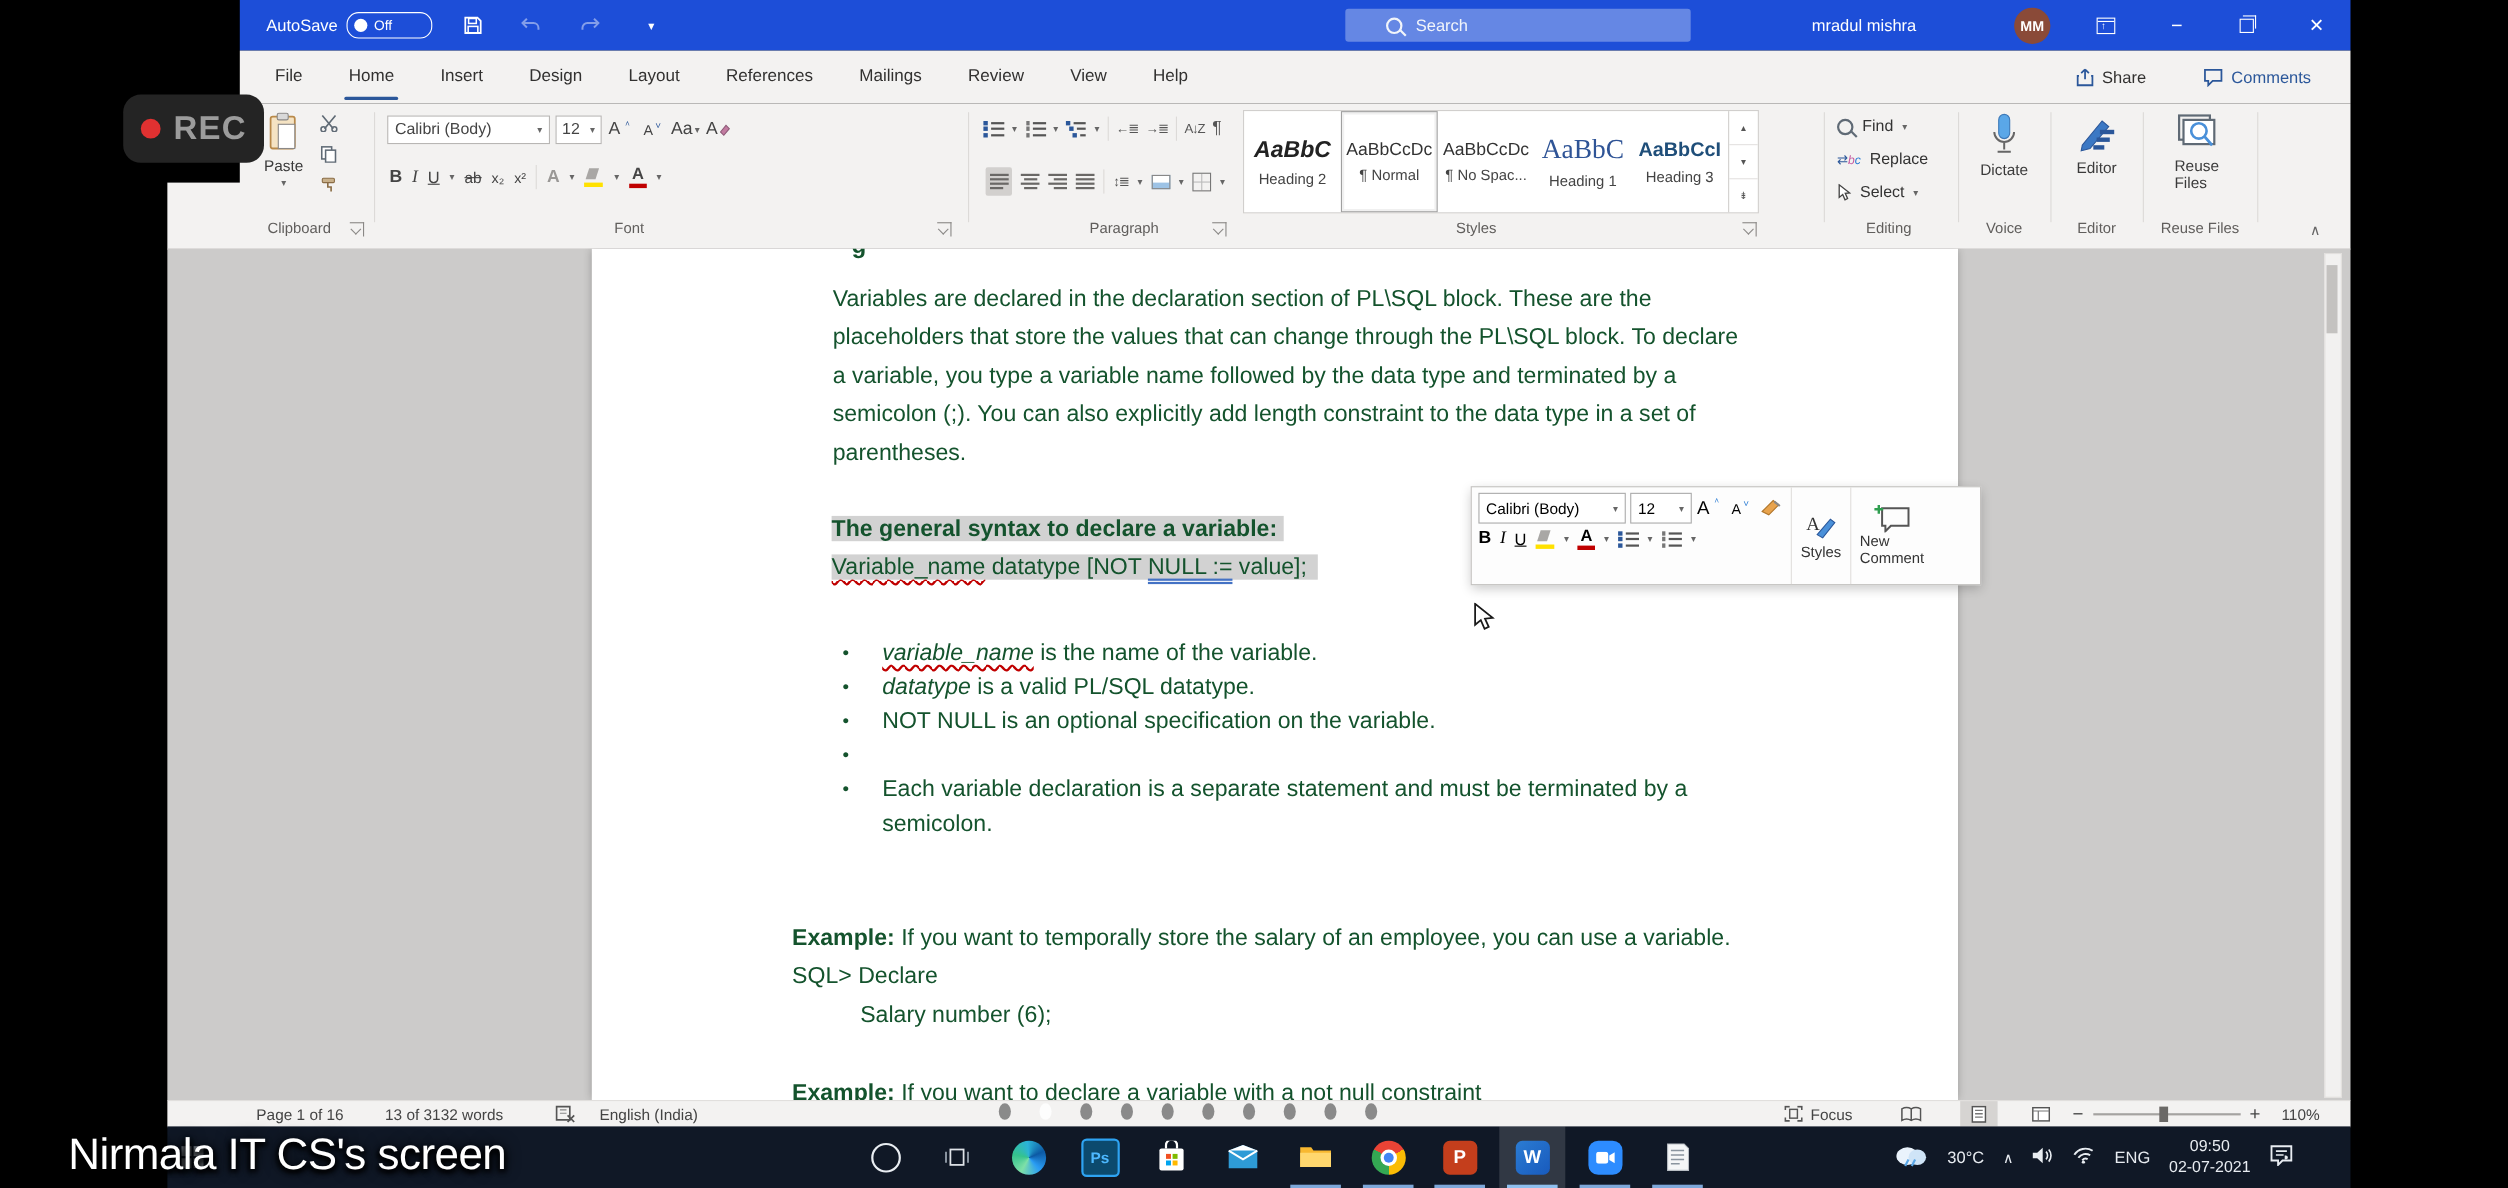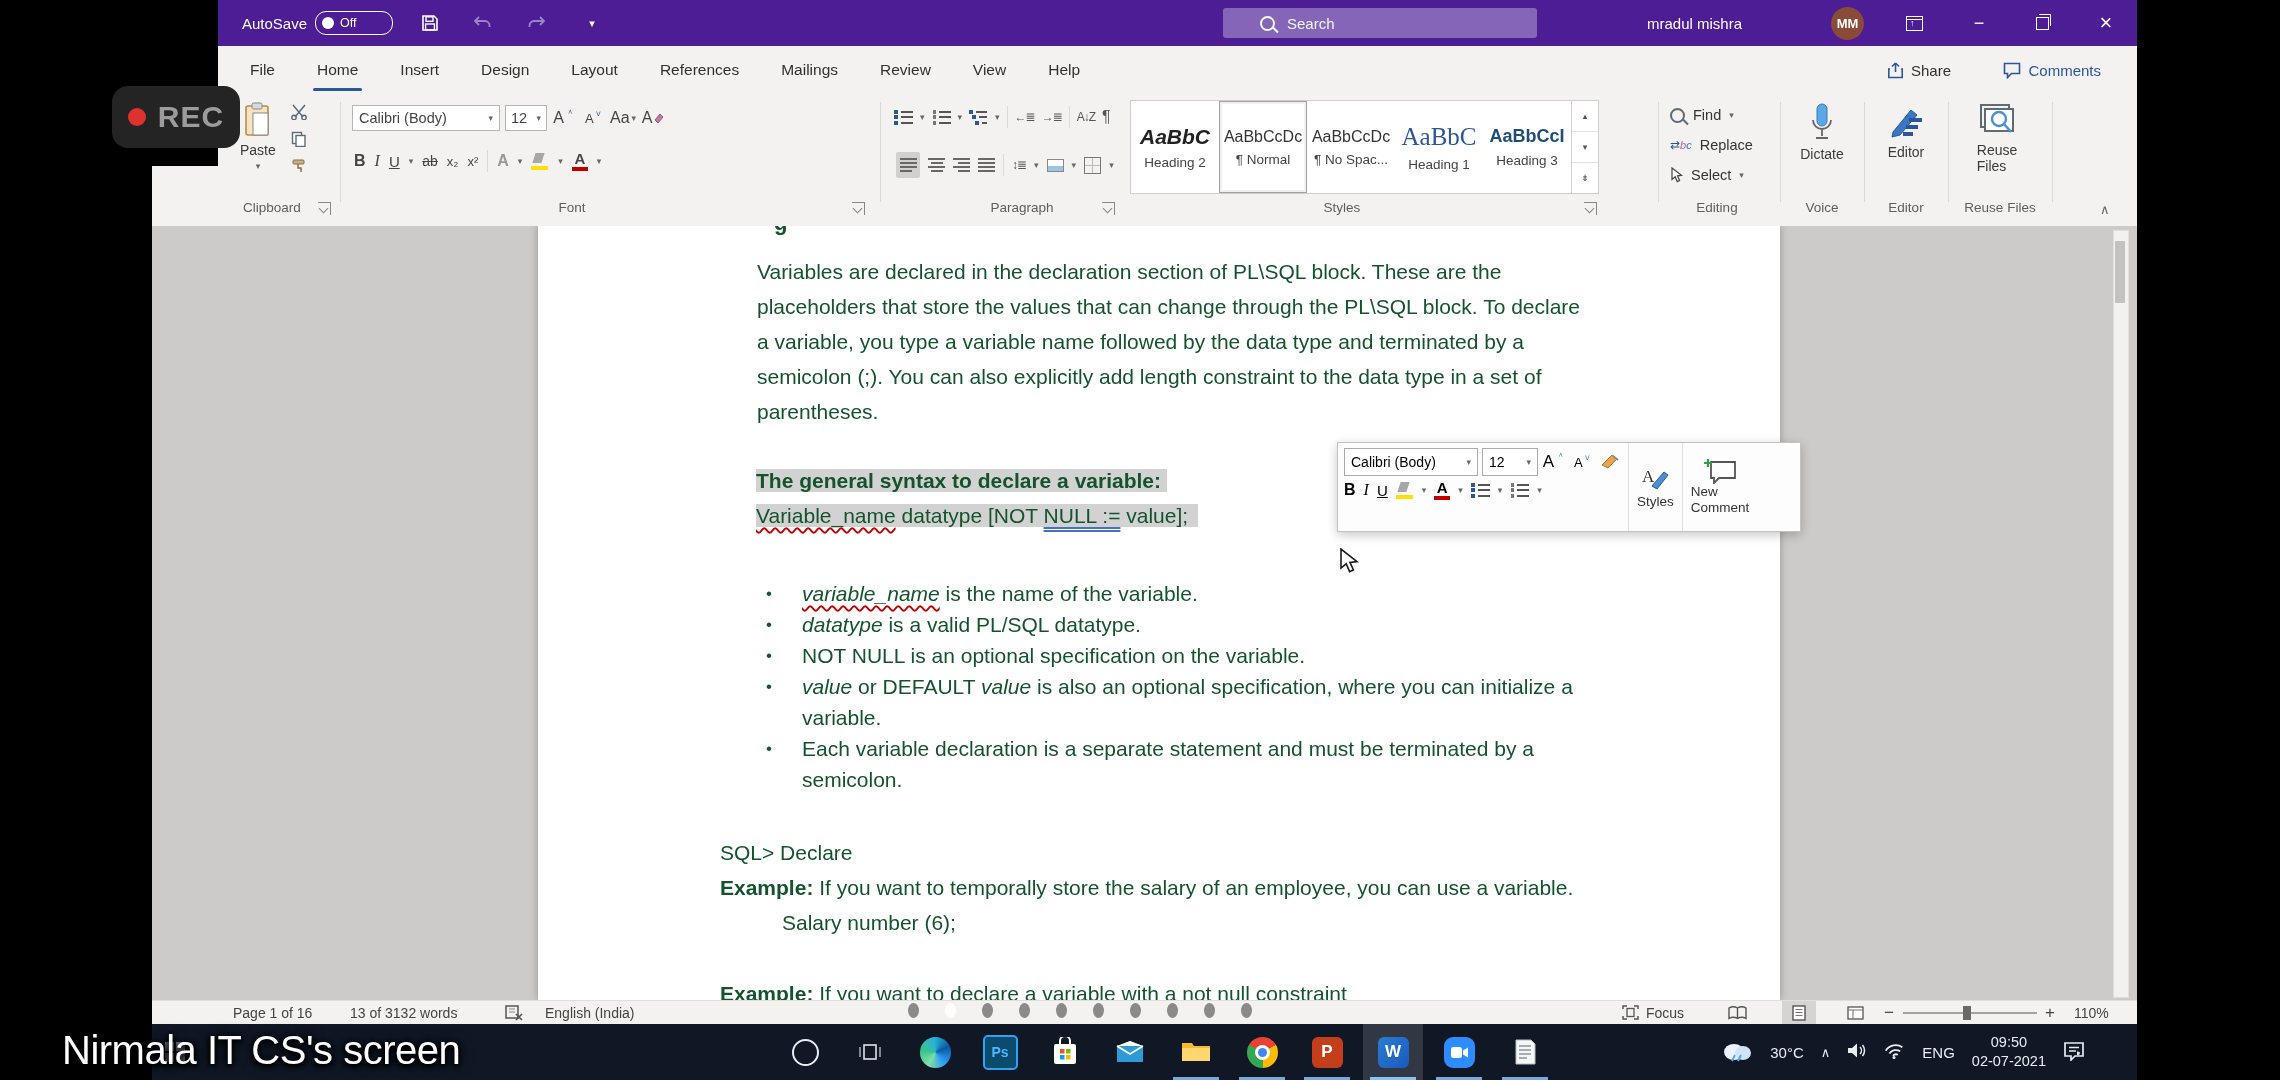--- a/index.html
+++ b/index.html
@@ -3,21 +3,21 @@
 <meta charset="utf-8">
 <style>
   html,body{margin:0;padding:0;background:#000;}
   .stage{position:relative;width:2280px;height:1080px;overflow:hidden;background:#000;
          font-family:"Liberation Sans",sans-serif;-webkit-font-smoothing:antialiased;}
   .ab{position:absolute;}
   .row{display:flex;align-items:center;}
   .col{display:flex;flex-direction:column;align-items:center;}
 
   
-  .titlebar{left:152px;top:0;width:1985px;height:46px;background:#4c1d95;color:#fff;}
+  .titlebar{left:152px;top:0;width:1985px;height:46px;background:#1d4ed8;color:#fff;}
   .autosave{left:90px;top:0;height:46px;gap:8px;font-size:15px;}
   .pill{width:64px;height:22px;border:1.5px solid #fff;border-radius:11px;display:flex;align-items:center;gap:6px;padding:0 6px;}
   .pill .knob{width:12px;height:12px;border-radius:50%;background:#fff;}
   .pill .pill-txt{font-size:12.5px;}
   .tb-btn{width:40px;height:46px;display:flex;align-items:center;justify-content:center;}
   .dim{opacity:.45;}
   .title-text{left:450px;top:0;width:760px;height:46px;display:flex;align-items:center;justify-content:center;font-size:16.5px;white-space:nowrap;}
   .tb-search{left:1071px;top:8px;width:314px;height:30px;background:rgba(255,255,255,.32);border-radius:3px;display:flex;align-items:center;gap:12px;padding-left:37px;font-size:15px;color:#f2f5fa;box-sizing:border-box;}
   .mag{width:11px;height:11px;border:2px solid currentColor;border-radius:50%;position:relative;flex:0 0 auto;}
   .mag::after{content:'';position:absolute;width:7px;height:2px;background:currentColor;transform:rotate(45deg);right:-6px;bottom:-2px;}
@@ -480,31 +480,30 @@
           <div class="bullet-item">
             <span class="bullet-dot">•</span>
             <span><span class="i">datatype</span><span> is a valid PL/SQL datatype.</span></span>
           </div>
           <div class="bullet-item">
             <span class="bullet-dot">•</span>
             <span><span>NOT NULL is an optional specification on the variable.</span></span>
           </div>
           <div class="bullet-item">
             <span class="bullet-dot">•</span>
-            <span><span class="i">value</span><span> or DEFAULT </span><span class="i">value</span><span> is also an optional specification, where you can initialize a</span><br><span>variable.</span></span>
           </div>
           <div class="bullet-item">
             <span class="bullet-dot">•</span>
             <span><span>Each variable declaration is a separate statement and must be terminated by a</span><br><span>semicolon.</span></span>
           </div>
         </div>
 
       <div class="ab" style="left:182px;top:609px">
+        <div class="docline"><span class="b">Example:</span><span> If you want to temporally store the salary of an employee, you can use a variable.</span></div>
         <div class="docline">SQL&gt; Declare</div>
-        <div class="docline"><span class="b">Example:</span><span> If you want to temporally store the salary of an employee, you can use a variable.</span></div>
         <div class="docline" style="padding-left:62px">Salary number (6);</div>
         <div class="docline" style="margin-top:36px"><span class="b">Example:</span><span> If you want to declare a variable with a not null constraint</span></div>
       </div>
     </div>
     <div class="vscroll">
         <div class="vthumb"></div>
       </div>
   </div>
 
   <div class="ab minitb">

